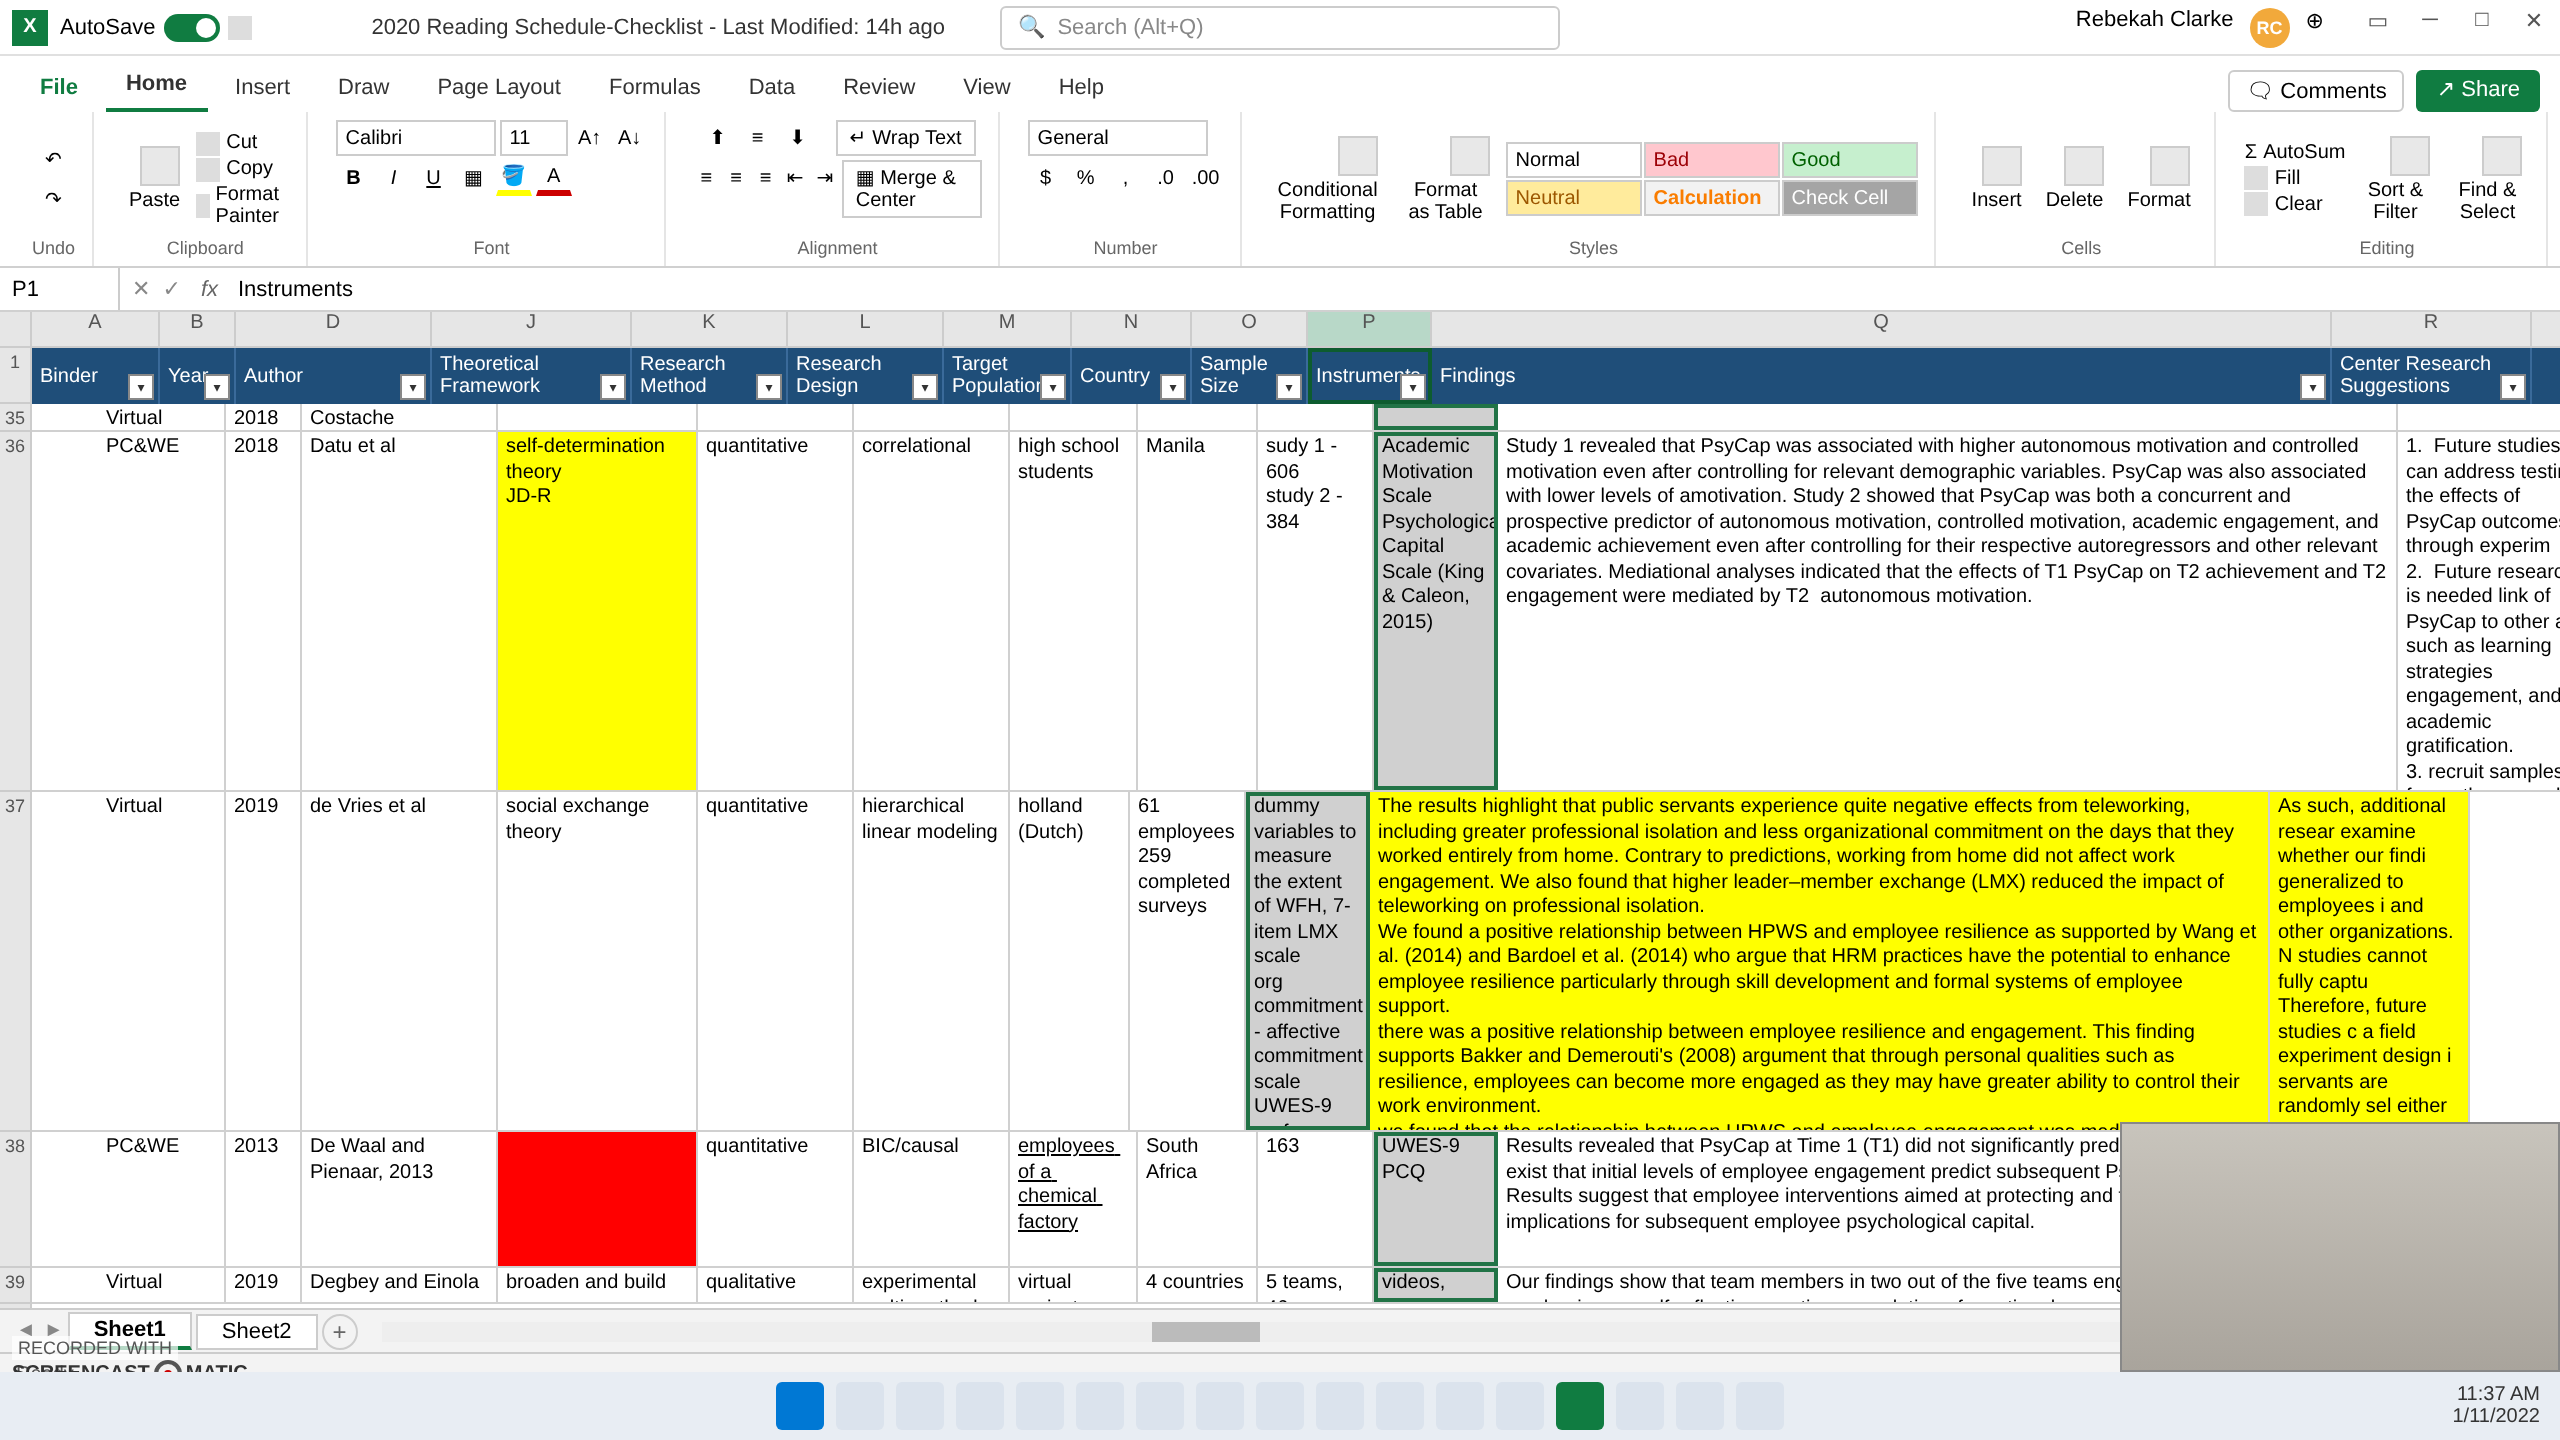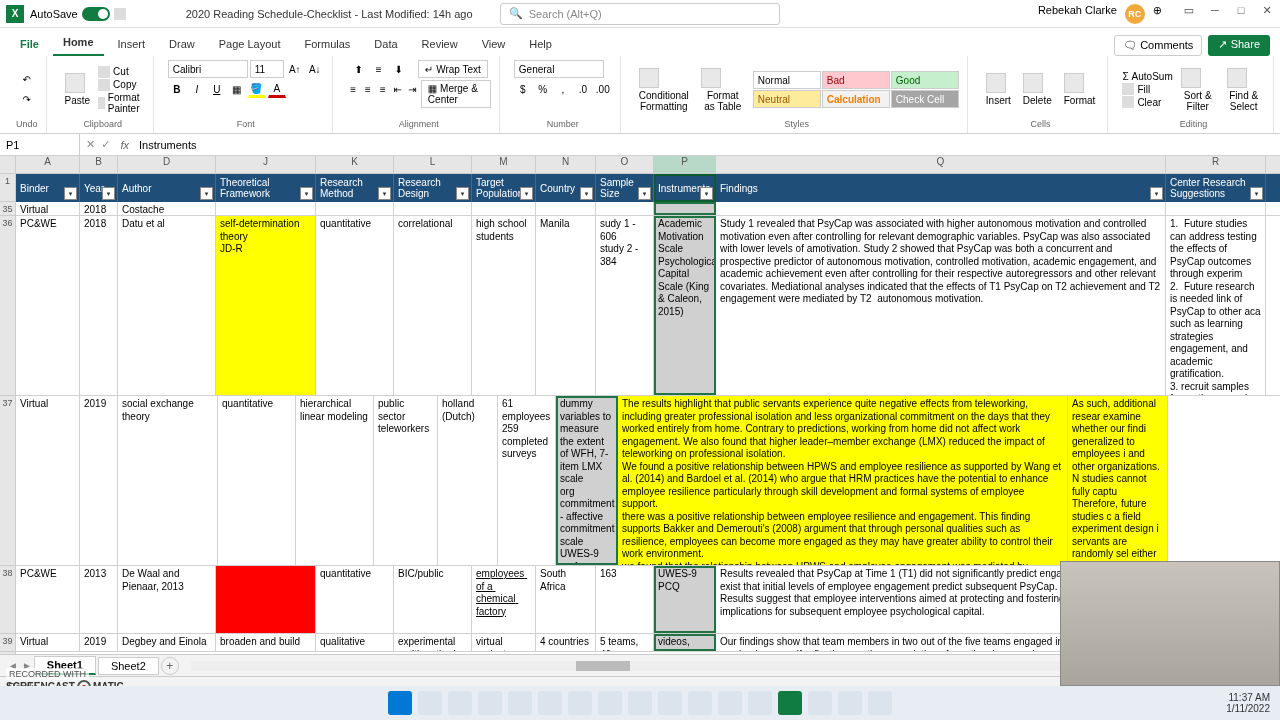--- a/index.html
+++ b/index.html
@@ -26,21 +26,21 @@
 .tabs .right { margin-left: auto; display: flex; gap: 6px; }
 .comments-btn { border: 1px solid #ccc; padding: 3px 8px; font-size: 11px; border-radius: 3px; background: #fff; }
 .share-btn { background: #107c41; color: #fff; padding: 3px 10px; font-size: 11px; border-radius: 3px; }
 
 
 .ribbon { height: 78px; background: #fff; border-bottom: 1px solid #d0d0d0; display: flex; align-items: center; padding: 0 8px; gap: 6px; }
 .ribbon-group { display: flex; flex-direction: column; align-items: center; height: 100%; padding: 4px 8px; border-right: 1px solid #e5e5e5; }
 .ribbon-group:last-child { border-right: none; }
 .group-content { flex: 1; display: flex; align-items: center; gap: 4px; }
 .group-label { font-size: 9px; color: #666; margin-top: auto; }
-.big-btn { display: flex; flex-direction: column; align-items: flex-start; gap: 2px; font-size: 10px; padding: 2px 4px; cursor: pointer; }
+.big-btn { display: flex; flex-direction: column; align-items: flex-end; gap: 2px; font-size: 10px; padding: 2px 4px; cursor: pointer; }
 .big-btn .ico { width: 20px; height: 20px; background: #e8e8e8; border: 1px solid #ccc; }
 .small-items { display: flex; flex-direction: column; gap: 1px; font-size: 10px; }
 .small-items div { display: flex; align-items: center; gap: 3px; }
 .mini-ico { width: 12px; height: 12px; background: #ddd; display: inline-block; }
 .font-select { width: 80px; height: 18px; border: 1px solid #ccc; font-size: 10px; padding: 0 4px; }
 .size-select { width: 34px; height: 18px; border: 1px solid #ccc; font-size: 10px; padding: 0 4px; }
 .btn-row { display: flex; gap: 2px; }
 .btn-square { width: 18px; height: 18px; border: 1px solid transparent; display: flex; align-items: center; justify-content: center; font-size: 10px; cursor: pointer; }
 .wrap-text-btn { border: 1px solid #ccc; padding: 2px 6px; font-size: 10px; display: flex; align-items: center; gap: 3px; }
 .merge-btn { border: 1px solid #ccc; padding: 2px 6px; font-size: 10px; }
@@ -49,38 +49,38 @@
 .style-cell { border: 1px solid #ccc; padding: 1px 4px; display: flex; align-items: center; }
 .sc-normal { background: #fff; }
 .sc-bad { background: #ffc7ce; color: #9c0006; }
 .sc-good { background: #c6efce; color: #006100; }
 .sc-neutral { background: #ffeb9c; color: #9c5700; }
 .sc-calc { background: #f2f2f2; color: #fa7d00; font-weight: bold; }
 .sc-check { background: #a5a5a5; color: #fff; }
 
 
 .formula-row { height: 22px; background: #fff; border-bottom: 1px solid #d0d0d0; display: flex; align-items: center; }
-.name-box { width: 80px; height: 100%; border-right: 1px solid #ccc; padding: 0 6px; font-size: 11px; display: flex; align-items: center; }
+.name-box { width: 60px; height: 100%; border-right: 1px solid #ccc; padding: 0 6px; font-size: 11px; display: flex; align-items: center; }
 .fx-icons { display: flex; gap: 6px; padding: 0 6px; color: #888; font-size: 11px; }
 .fx-label { font-style: italic; color: #666; padding: 0 4px; }
 .formula-input { flex: 1; padding: 0 6px; font-size: 11px; }
 
 
 .grid-wrap { position: relative; background: #fff; height: 498px; overflow: hidden; display: flex; }
 .row-headers { width: 16px; background: #e6e6e6; border-right: 1px solid #ccc; }
 .row-headers .corner { height: 18px; background: #e6e6e6; border-bottom: 1px solid #ccc; }
 .row-headers .rh { height: 18px; border-bottom: 1px solid #ccc; font-size: 9px; color: #555; text-align: center; }
 .grid-body { flex: 1; overflow: hidden; position: relative; }
 .col-headers { display: flex; height: 18px; background: #e6e6e6; border-bottom: 1px solid #ccc; }
 .ch { border-right: 1px solid #ccc; font-size: 10px; color: #555; text-align: center; flex-shrink: 0; }
 .header-row { display: flex; background: #1f4e79; color: #fff; }
 .hcell { border-right: 1px solid #3a6a9a; padding: 2px 4px; font-size: 10px; flex-shrink: 0; position: relative; display: flex; align-items: center; }
 .hcell .filter-btn { width: 13px; height: 13px; background: #fff; border: 1px solid #888; position: absolute; right: 2px; bottom: 2px; display: flex; align-items: center; justify-content: center; font-size: 7px; color: #333; }
 .data-area { position: relative; }
-.data-row { display: flex; border-bottom: 1px solid #d0d0d0; }
+.data-row { display: flex; border-bottom: 1px solid #d0d0d0; padding-left: 33px; }
 .dcell { border-right: 1px solid #d0d0d0; padding: 2px 4px; font-size: 10px; flex-shrink: 0; overflow: hidden; line-height: 1.25; }
 .selected-col { outline: 2px solid #217346; outline-offset: -2px; background: #d0d0d0; }
 
 
 .cA { width: 64px; } .cB { width: 38px; } .cD { width: 98px; } .cJ { width: 100px; }
 .cK { width: 78px; } .cL { width: 78px; } .cM { width: 64px; } .cN { width: 60px; }
 .cO { width: 58px; } .cP { width: 62px; } .cQ { width: 450px; } .cR { width: 100px; }
 
 .yellow-bg { background: #ffff00; }
 .red-bg { background: #ff0000; }
@@ -439,45 +439,45 @@
           <div class="dcell cP selected-col" style="white-space: pre-wrap;">Academic Motivation Scale
 Psychological Capital Scale (King &amp; Caleon, 2015)</div>
           <div class="dcell cQ" style="white-space: pre-wrap;">Study 1 revealed that PsyCap was associated with higher autonomous motivation and controlled motivation even after controlling for relevant demographic variables. PsyCap was also associated with lower levels of amotivation. Study 2 showed that PsyCap was both a concurrent and prospective predictor of autonomous motivation, controlled motivation, academic engagement, and academic achievement even after controlling for their respective autoregressors and other relevant covariates. Mediational analyses indicated that the effects of T1 PsyCap on T2 achievement and T2  engagement were mediated by T2  autonomous motivation.</div>
           <div class="dcell cR" style="white-space: pre-wrap;">1.  Future studies can address testing the effects of PsyCap outcomes through experim
 2.  Future research is needed link of PsyCap to other aca such as learning strategies engagement, and academic gratification.
 3. recruit samples from oth were only collected at two points which can be addre research through collectin more distinct points in tim latent growth curve model</div>
         </div>
         <div class="data-row" style="height: 170px;">
           <div class="dcell cA" style="white-space: pre-wrap;">Virtual</div>
           <div class="dcell cB" style="white-space: pre-wrap;">2019</div>
+          <div class="dcell cD" style="white-space: pre-wrap;">de Vries et al</div>
           <div class="dcell cJ" style="white-space: pre-wrap;">social exchange theory</div>
           <div class="dcell cK" style="white-space: pre-wrap;">quantitative</div>
           <div class="dcell cL" style="white-space: pre-wrap;">hierarchical linear modeling</div>
-          <div class="dcell cM" style="white-space: pre-wrap;">public sector teleworkers</div>
           <div class="dcell cN" style="white-space: pre-wrap;">holland (Dutch)</div>
           <div class="dcell cO" style="white-space: pre-wrap;">61 employees
 259 completed surveys</div>
           <div class="dcell cP selected-col" style="white-space: pre-wrap;">dummy variables to measure the extent of WFH, 7-item LMX scale
 org commitment - affective commitment scale
 UWES-9
 prof isolation - 7-item Godlen</div>
           <div class="dcell cQ yellow-bg" style="white-space: pre-wrap;">The results highlight that public servants experience quite negative effects from teleworking, including greater professional isolation and less organizational commitment on the days that they worked entirely from home. Contrary to predictions, working from home did not affect work engagement. We also found that higher leader–member exchange (LMX) reduced the impact of teleworking on professional isolation.
 We found a positive relationship between HPWS and employee resilience as supported by Wang et al. (2014) and Bardoel et al. (2014) who argue that HRM practices have the potential to enhance employee resilience particularly through skill development and formal systems of employee support.
 there was a positive relationship between employee resilience and engagement. This finding supports Bakker and Demerouti's (2008) argument that through personal qualities such as resilience, employees can become more engaged as they may have greater ability to control their work environment.
 we found that the relationship between HPWS and employee engagement was mediated by resilience.
 Using the JD-R model, we found strong support for the use of HPWS as a job resource and resilience as an individual resource. This finding enhances our  understanding  of the process  through which HPWS may impact employee resilience and engagement (Sweetman &amp; Luthans, 2010).</div>
           <div class="dcell cR yellow-bg" style="white-space: pre-wrap;">As such, additional resear examine whether our findi generalized to employees i and other organizations. N studies cannot fully captu Therefore, future studies c a field experiment design i servants are randomly sel either to be able to work fr isolation. Given that telev growing working arrangen influences key workplace c certainly warrants greater</div>
         </div>
         <div class="data-row" style="height: 68px;">
           <div class="dcell cA" style="white-space: pre-wrap;">PC&amp;WE</div>
           <div class="dcell cB" style="white-space: pre-wrap;">2013</div>
           <div class="dcell cD" style="white-space: pre-wrap;">De Waal and Pienaar, 2013</div>
           <div class="dcell cJ red-bg" style="white-space: pre-wrap;"></div>
           <div class="dcell cK" style="white-space: pre-wrap;">quantitative</div>
-          <div class="dcell cL" style="white-space: pre-wrap;">BIC/public</div>
+          <div class="dcell cL" style="white-space: pre-wrap;">BIC/causal</div>
           <div class="dcell cM" style="white-space: pre-wrap; text-decoration: underline;">employees of a chemical factory</div>
           <div class="dcell cN" style="white-space: pre-wrap;">South Africa</div>
           <div class="dcell cO" style="white-space: pre-wrap;">163</div>
           <div class="dcell cP selected-col" style="white-space: pre-wrap;">UWES-9
 PCQ</div>
           <div class="dcell cQ" style="white-space: pre-wrap;">Results revealed that PsyCap at Time 1 (T1) did not significantly predict engagement at Time 2 exist that initial levels of employee engagement predict subsequent PsyCap.
 Results suggest that employee interventions aimed at protecting and fostering employee enga implications for subsequent employee psychological capital.</div>
           <div class="dcell cR" style="white-space: pre-wrap;"></div>
         </div>
         <div class="data-row" style="height: 18px;">

